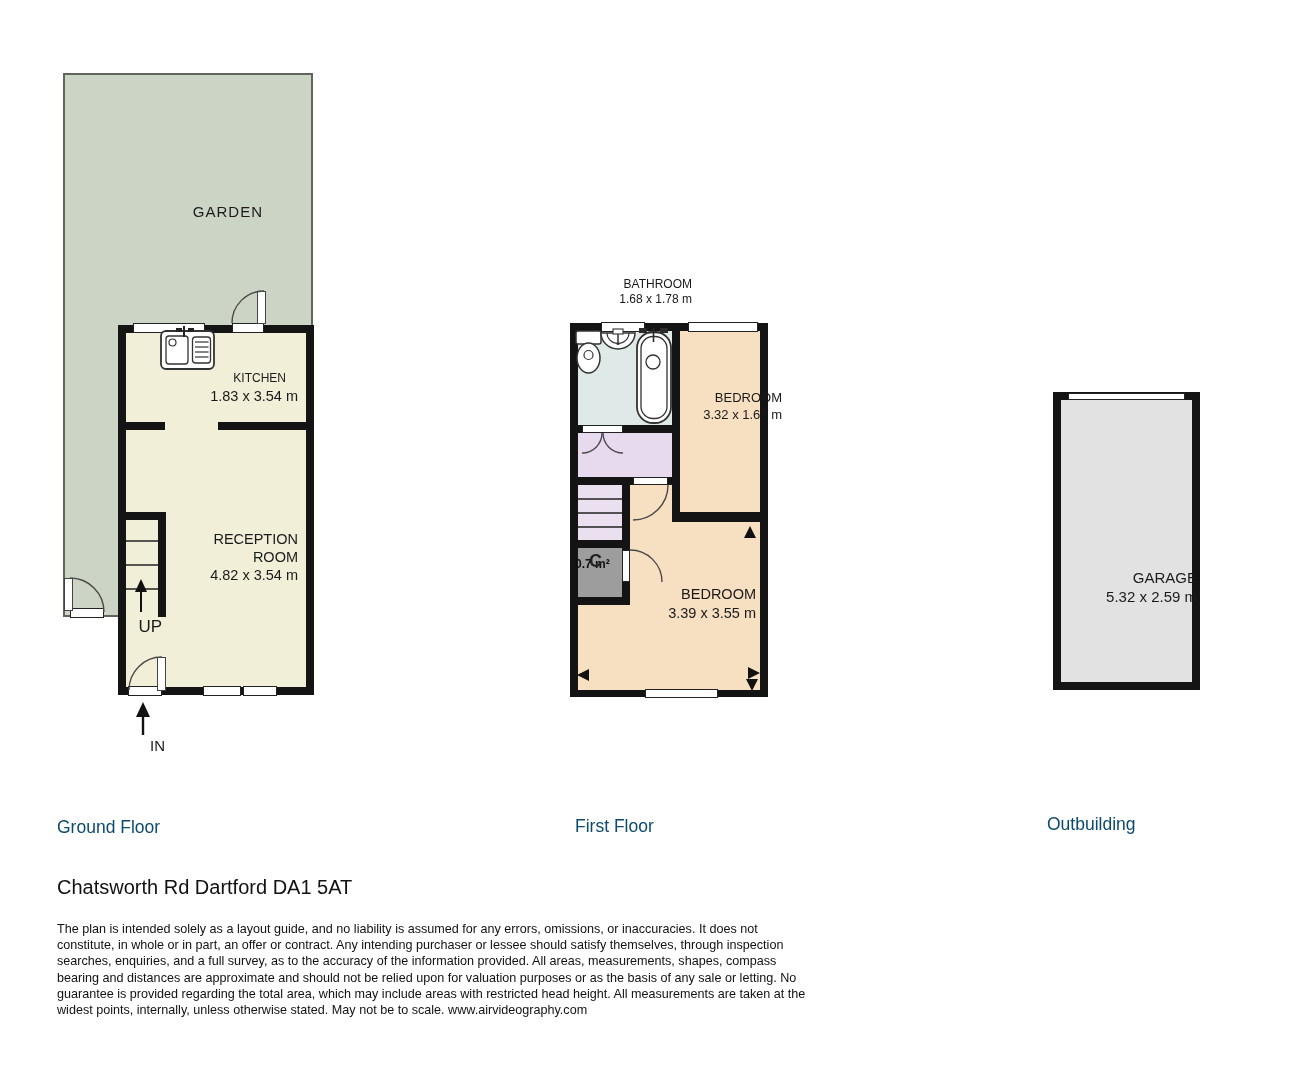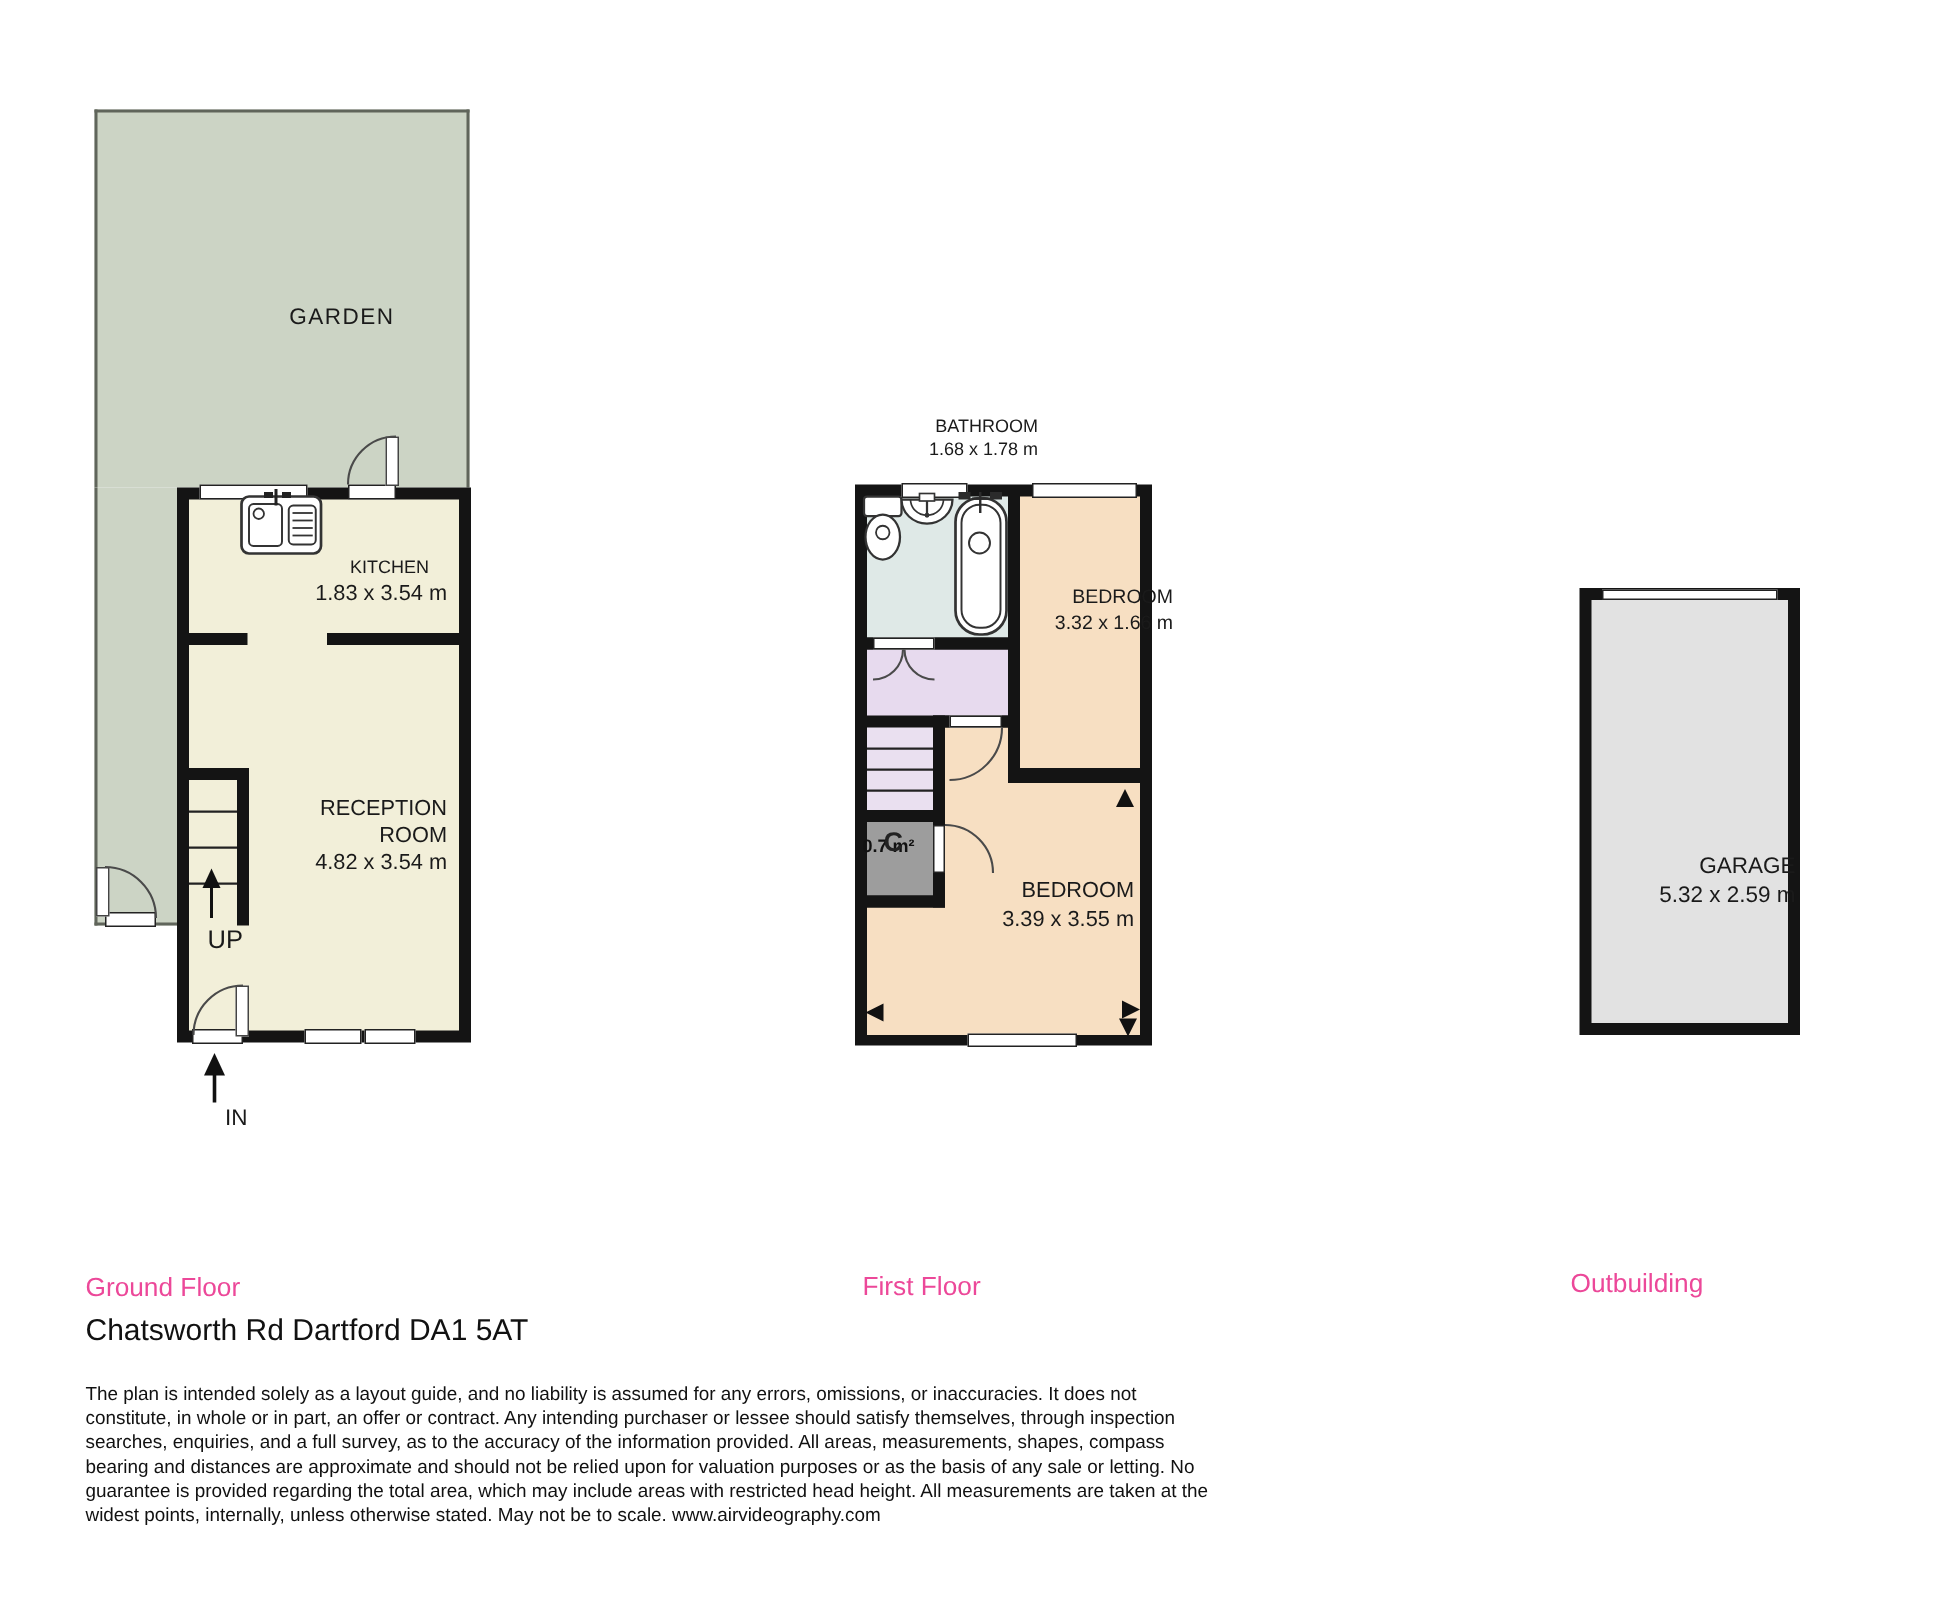--- a/index.html
+++ b/index.html
@@ -6,21 +6,21 @@
   *{box-sizing:border-box;}
   .canvas{
     position:relative;width:1301px;height:1080px;background:#fff;overflow:hidden;
     font-family:"Liberation Sans", sans-serif;color:#141414;
   }
   .abs{position:absolute;}
   .room-label{position:absolute;text-align:right;font-weight:400;color:#1a1a1a;line-height:18px;}
   .win{position:absolute;background:#fff;border:1px solid #222;}
   .leaf{position:absolute;background:#fff;border:1px solid #444;}
   .wall{position:absolute;background:var(--wall-black,#141414);}
-  .floor-caption{position:absolute;font-size:17.5px;color:#ec4899;margin-top:31px;}
+  .floor-caption{position:absolute;font-size:17.5px;color:#0c4a6e;}
   svg.overlay{position:absolute;left:0;top:0;}
   .garden-fill{background:var(--garden,#ccd4c5);}
   .cream{background:var(--room-cream,#f2efd9);}
   .bath{background:var(--bathroom-blue,#dfe9e7);}
   .lav{background:var(--landing-lavender,#e7daee);}
   .lav2{background:var(--stairs-lavender,#eae0f0);}
   .peach{background:var(--bedroom-peach,#f7dfc2);}
   .grey{background:var(--cupboard-grey,#9d9d9d);}
   .ggrey{background:var(--garage-grey,#e2e2e2);}
 </style>

